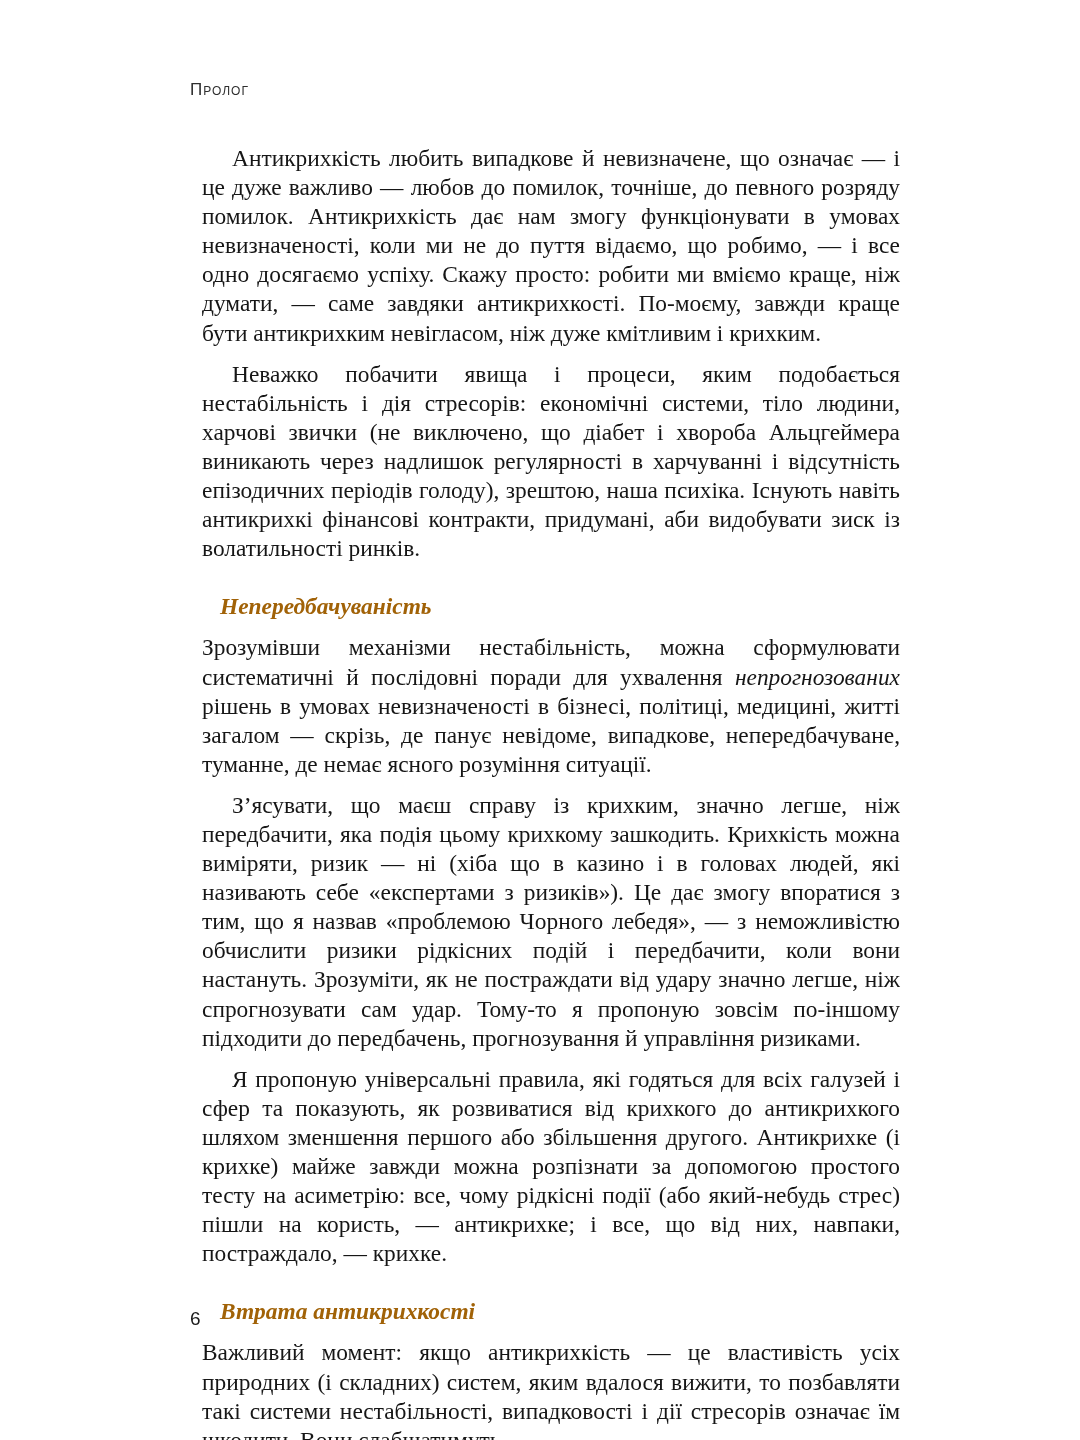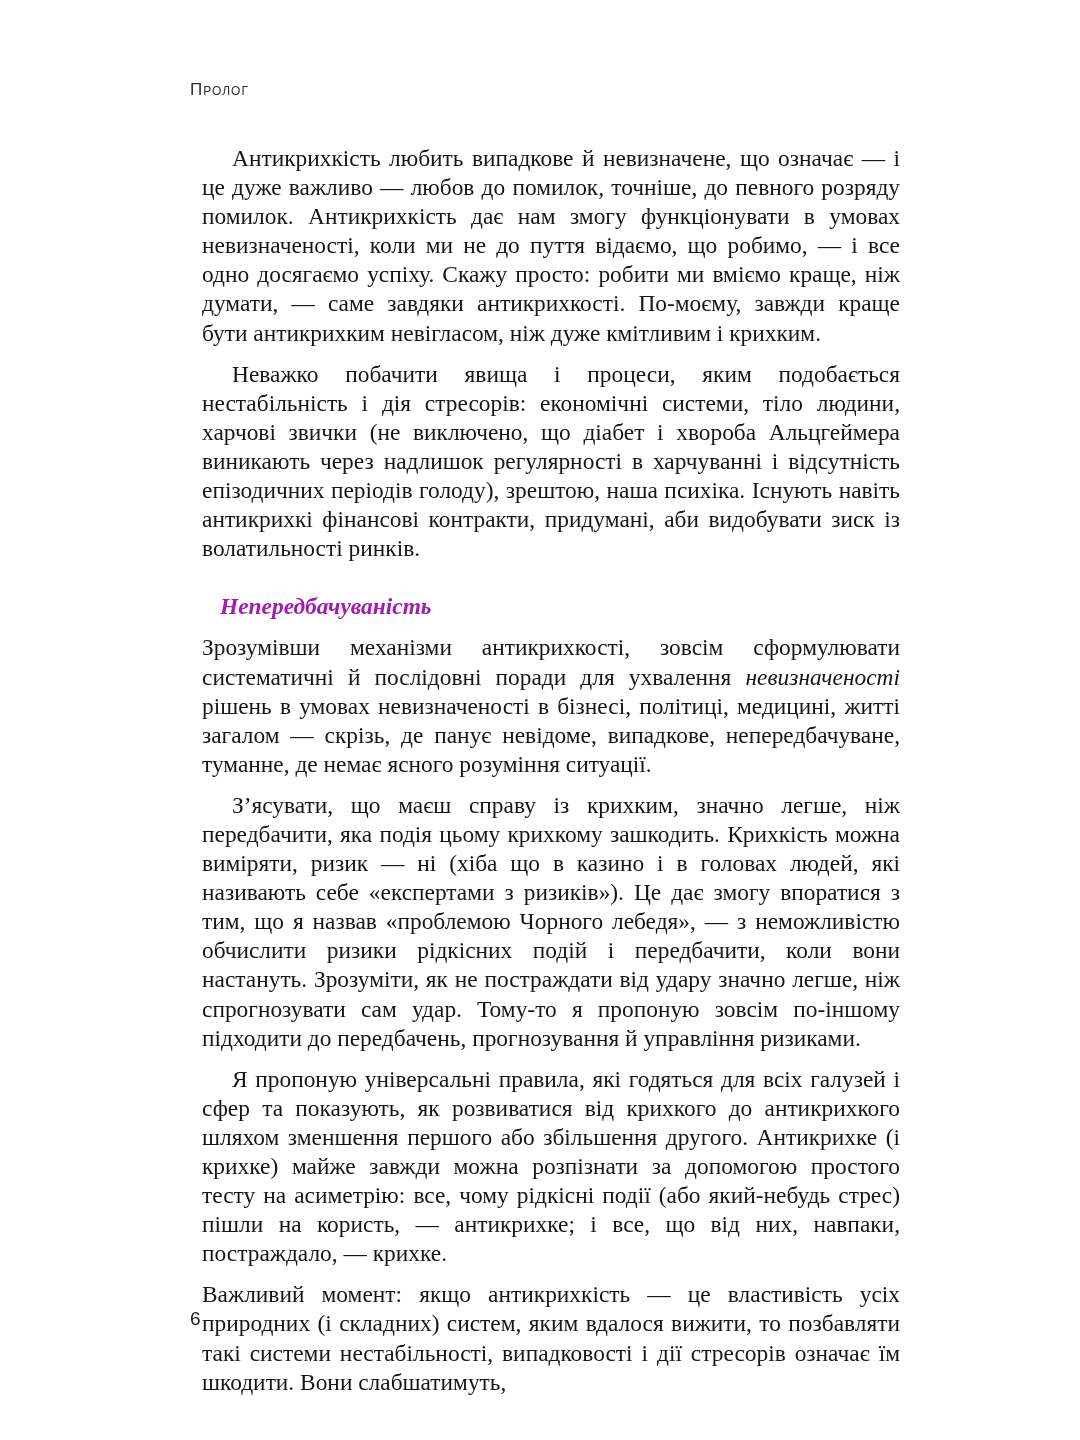--- a/index.html
+++ b/index.html
@@ -70,21 +70,21 @@
 
   
   .subhead {
     margin: 0;
     padding: 0;
     font-family: "Liberation Serif", "DejaVu Serif", serif;
     font-size: 23.4px;
     line-height: 29.1px;
     font-weight: bold;
     font-style: italic;
-    color: #a21caf;
+    color: #a16207;
     text-indent: 30px;
     text-align: left;
   }
 
   .space-above { margin-top: 29px; }
   .space-below { margin-bottom: 6px; }
 
   
   .folio {
     position: absolute;
@@ -104,25 +104,26 @@
 
   <div class="running-head">Пролог</div>
 
   <div class="textblock" style="color: rgb(22, 22, 22);">
 
     <p>Антикрихкість любить випадкове й невизначене, що означає — і це дуже важливо — любов до помилок, точніше, до певного розряду помилок. Антикрихкість дає нам змогу функціонувати в умовах невизначеності, коли ми не до пуття відаємо, що робимо, — і все одно досягаємо успіху. Скажу просто: робити ми вміємо краще, ніж думати, — саме завдяки антикрихкості. По-моєму, завжди краще бути антикрихким невігласом, ніж дуже кмітливим і крихким.</p>
     <p>Неважко побачити явища і процеси, яким подобається нестабільність і дія стресорів: економічні системи, тіло людини, харчові звички (не виключено, що діабет і хвороба Альцгеймера виникають через надлишок регулярності в харчуванні і відсутність епізодичних періодів голоду), зрештою, наша психіка. Існують навіть антикрихкі фінансові контракти, придумані, аби видобувати зиск із волатильності ринків.</p>
 
     <h2 class="subhead space-above space-below">Непередбачуваність</h2>
 
-    <p class="flush"><span>Зрозумівши механізми антикрихкості, зовсім сформулювати систематичні й послідовні поради для ухвалення </span><em>невизначеності</em><span> рішень в умовах невизначеності в бізнесі, політиці, медицині, житті загалом — скрізь, де панує невідоме, випадкове, непередбачуване, туманне, де немає ясного розуміння ситуації.</span></p>
+    <p class="flush"><span>Зрозумівши механізми нестабільність, можна сформулювати систематичні й послідовні поради для ухвалення </span><em>непрогнозованих</em><span> рішень в умовах невизначеності в бізнесі, політиці, медицині, житті загалом — скрізь, де панує невідоме, випадкове, непередбачуване, туманне, де немає ясного розуміння ситуації.</span></p>
 
     <p>З’ясувати, що маєш справу із крихким, значно легше, ніж передбачити, яка подія цьому крихкому зашкодить. Крихкість можна виміряти, ризик — ні (хіба що в казино і в головах людей, які називають себе «експертами з ризиків»). Це дає змогу впоратися з тим, що я назвав «проблемою Чорного лебедя», — з неможливістю обчислити ризики рідкісних подій і передбачити, коли вони настануть. Зрозуміти, як не постраждати від удару значно легше, ніж спрогнозувати сам удар. Тому-то я пропоную зовсім по-іншому підходити до передбачень, прогнозування й управління ризиками.</p>
     <p>Я пропоную універсальні правила, які годяться для всіх галузей і сфер та показують, як розвиватися від крихкого до антикрихкого шляхом зменшення першого або збільшення другого. Антикрихке (і крихке) майже завжди можна розпізнати за допомогою простого тесту на асиметрію: все, чому рідкісні події (або який-небудь стрес) пішли на користь, — антикрихке; і все, що від них, навпаки, постраждало, — крихке.</p>
 
+    <h2 class="subhead space-above space-below">Втрата антикрихкості</h2>
 
     <p class="flush">Важливий момент: якщо антикрихкість — це властивість усіх природних (і складних) систем, яким вдалося вижити, то позбавляти такі системи нестабільності, випадковості і дії стресорів означає їм шкодити. Вони слабшатимуть,</p>
 
   </div>
 
   <div class="folio">6</div>
 
 </div>
 
 </body></html>

